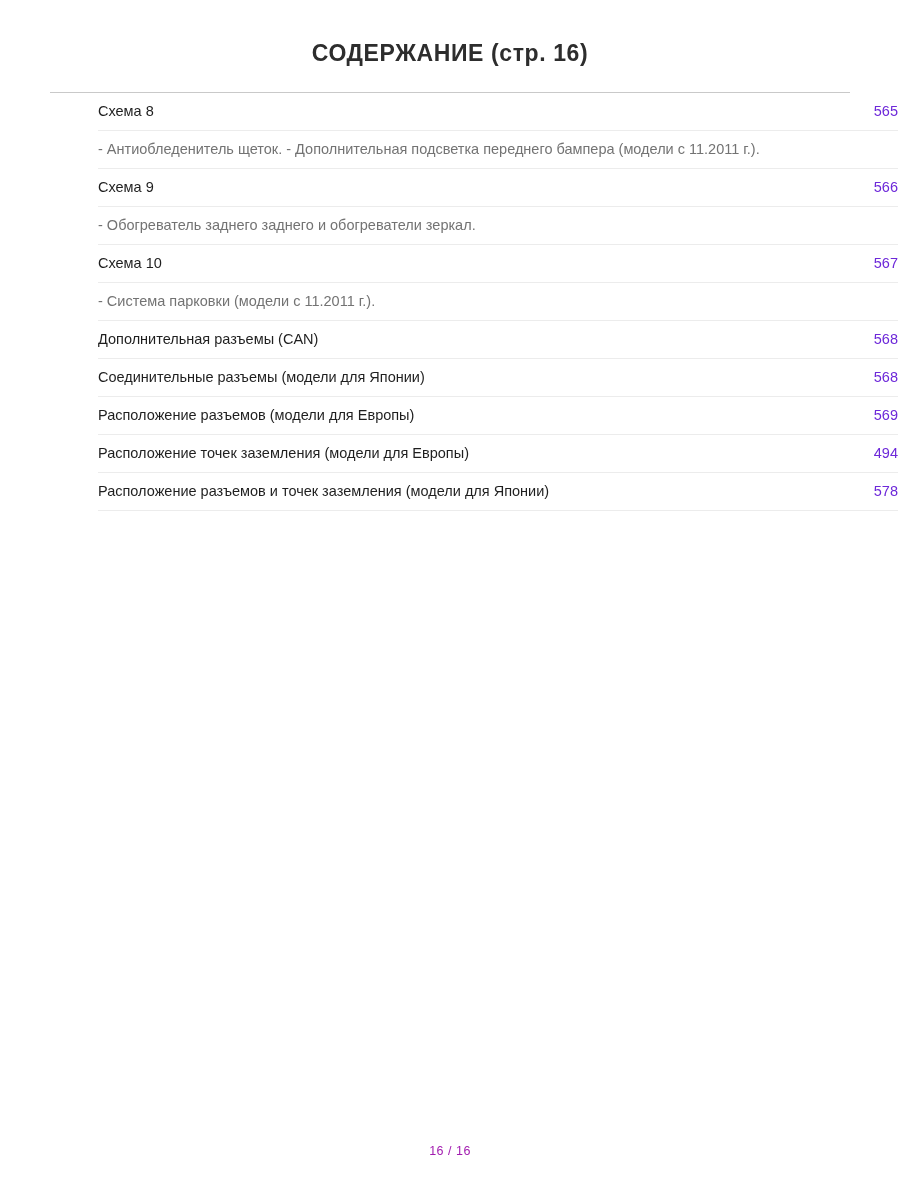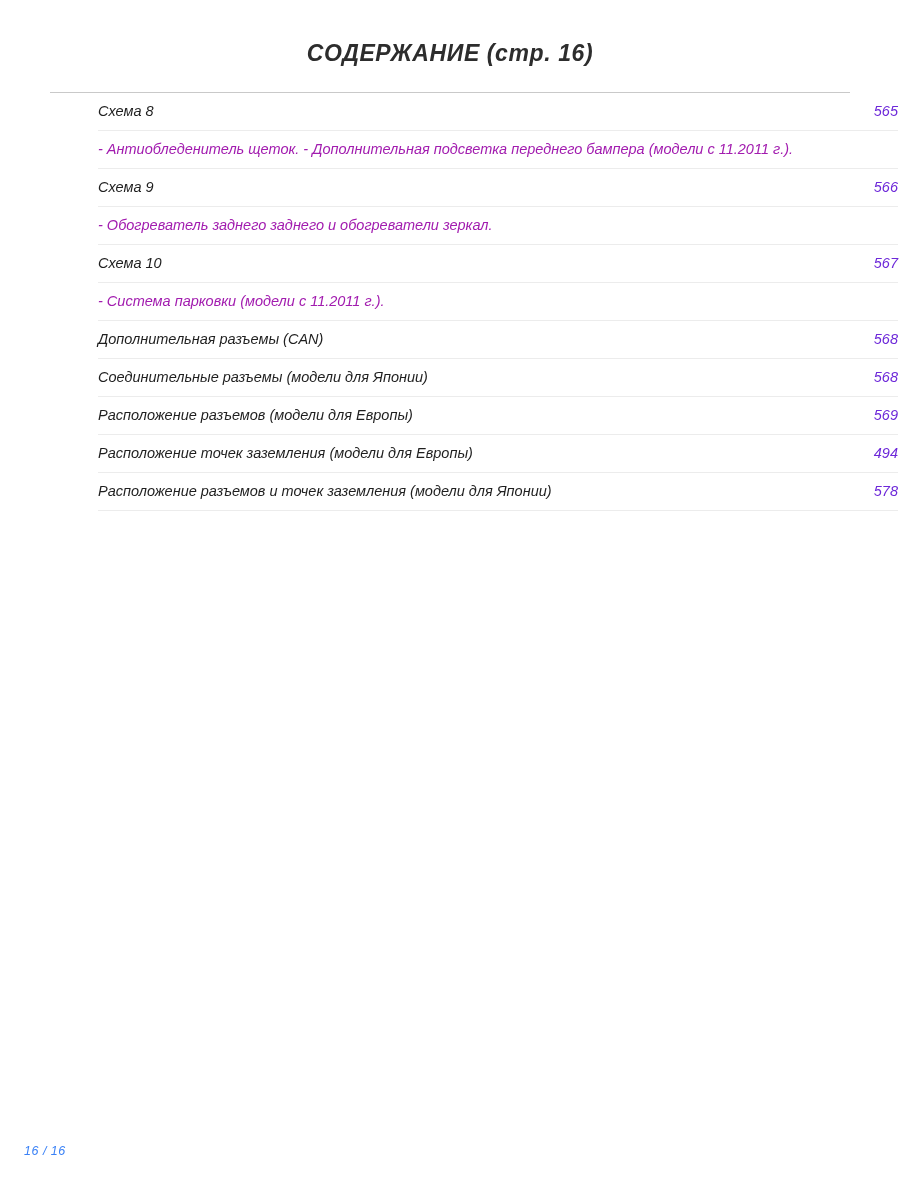--- a/index.html
+++ b/index.html
@@ -17,21 +17,20 @@
     overflow: hidden;
   }
 
   .page {
     width: 900px;
     height: 1200px;
     box-sizing: border-box;
     padding: 0 50px;
     position: relative;
     display: block;
-    font-style: italic;
   }
 
   .doc-title {
     text-align: center;
     font-size: 23px;
     font-weight: bold;
     color: #2d2d2d;
     letter-spacing: 0.6px;
     padding-top: 38px;
     padding-bottom: 0;
@@ -76,33 +75,32 @@
     font-size: 14.5px;
     color: #6d28d9;
     line-height: 21px;
     flex: 0 0 auto;
     text-align: right;
     min-width: 30px;
     white-space: nowrap;
   }
 
   .toc-row.is-desc .toc-label {
-    color: #a21caf;
+    color: #737373;
   }
 
   .footer {
     position: absolute;
     left: 0;
     right: 0;
     bottom: 42px;
-    text-align: left;
+    text-align: center;
     font-size: 12.5px;
-    color: #3b82f6;
+    color: #a21caf;
     letter-spacing: 0.5px;
-    margin-left: 24px;
   }
 </style>
 </head>
 <body>
 
 <div class="page">
 
   <h1 class="doc-title">СОДЕРЖАНИЕ (стр. 16)</h1>
 
   <div class="title-rule"></div>

